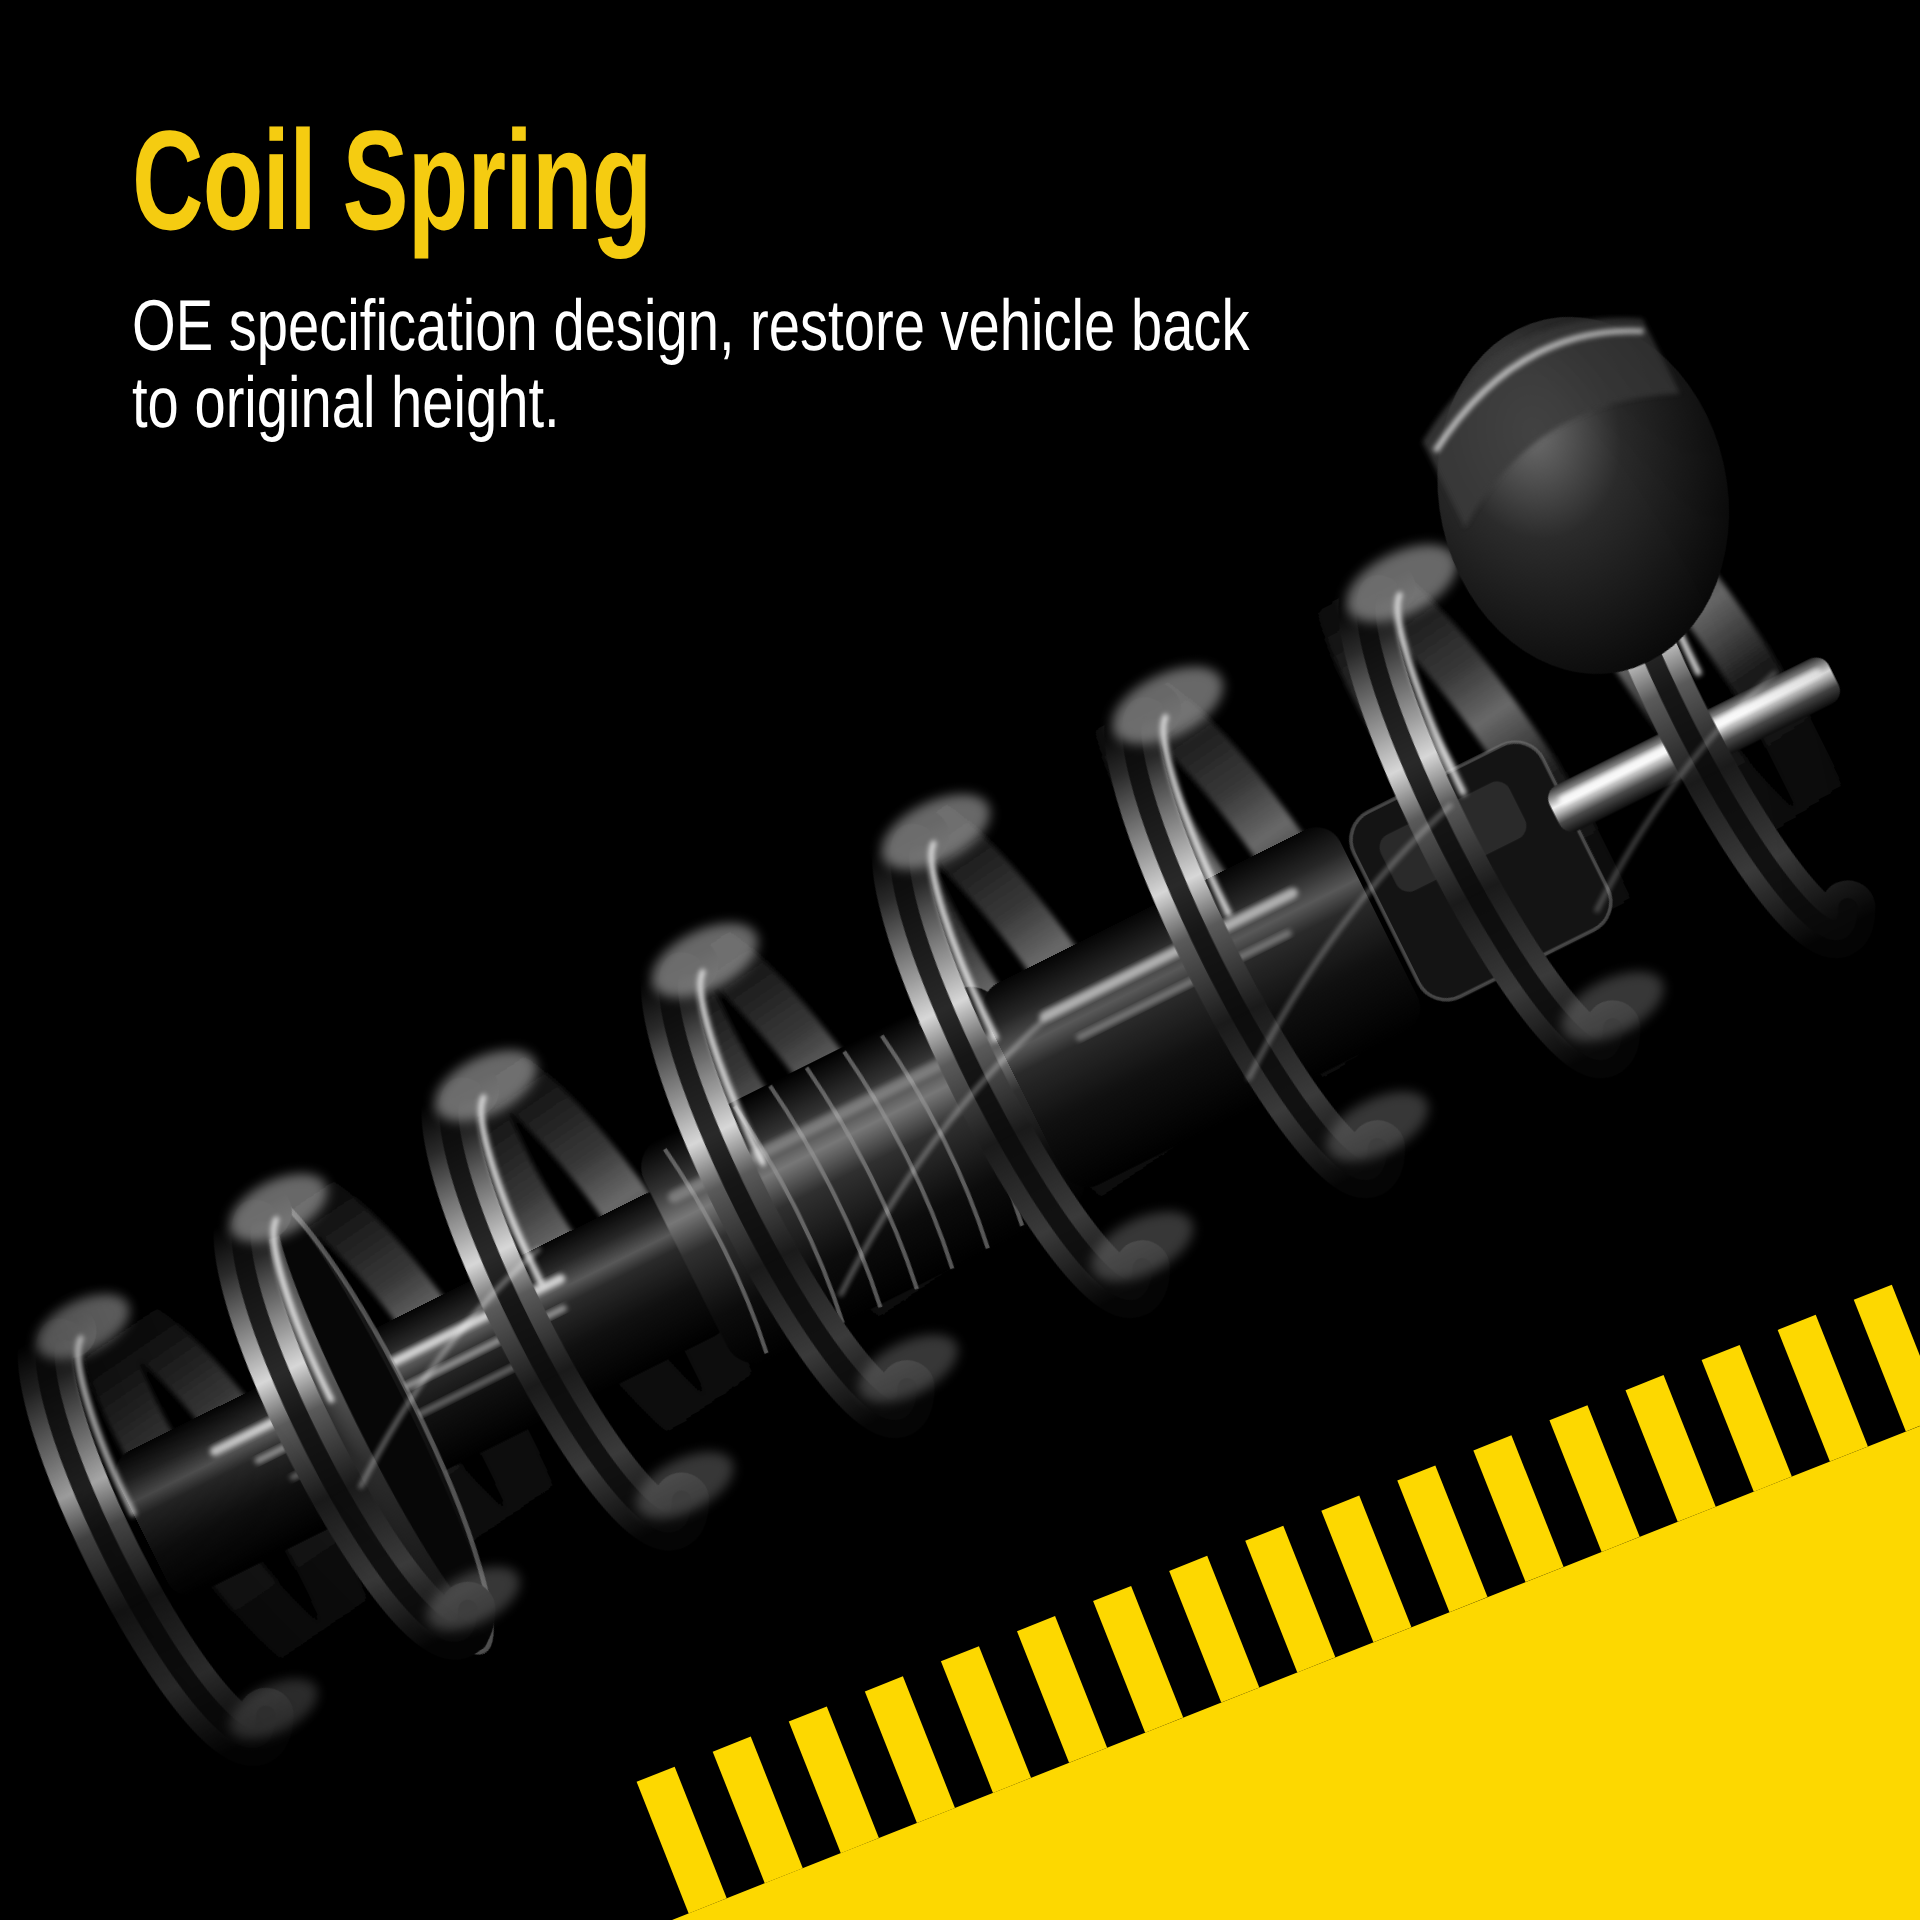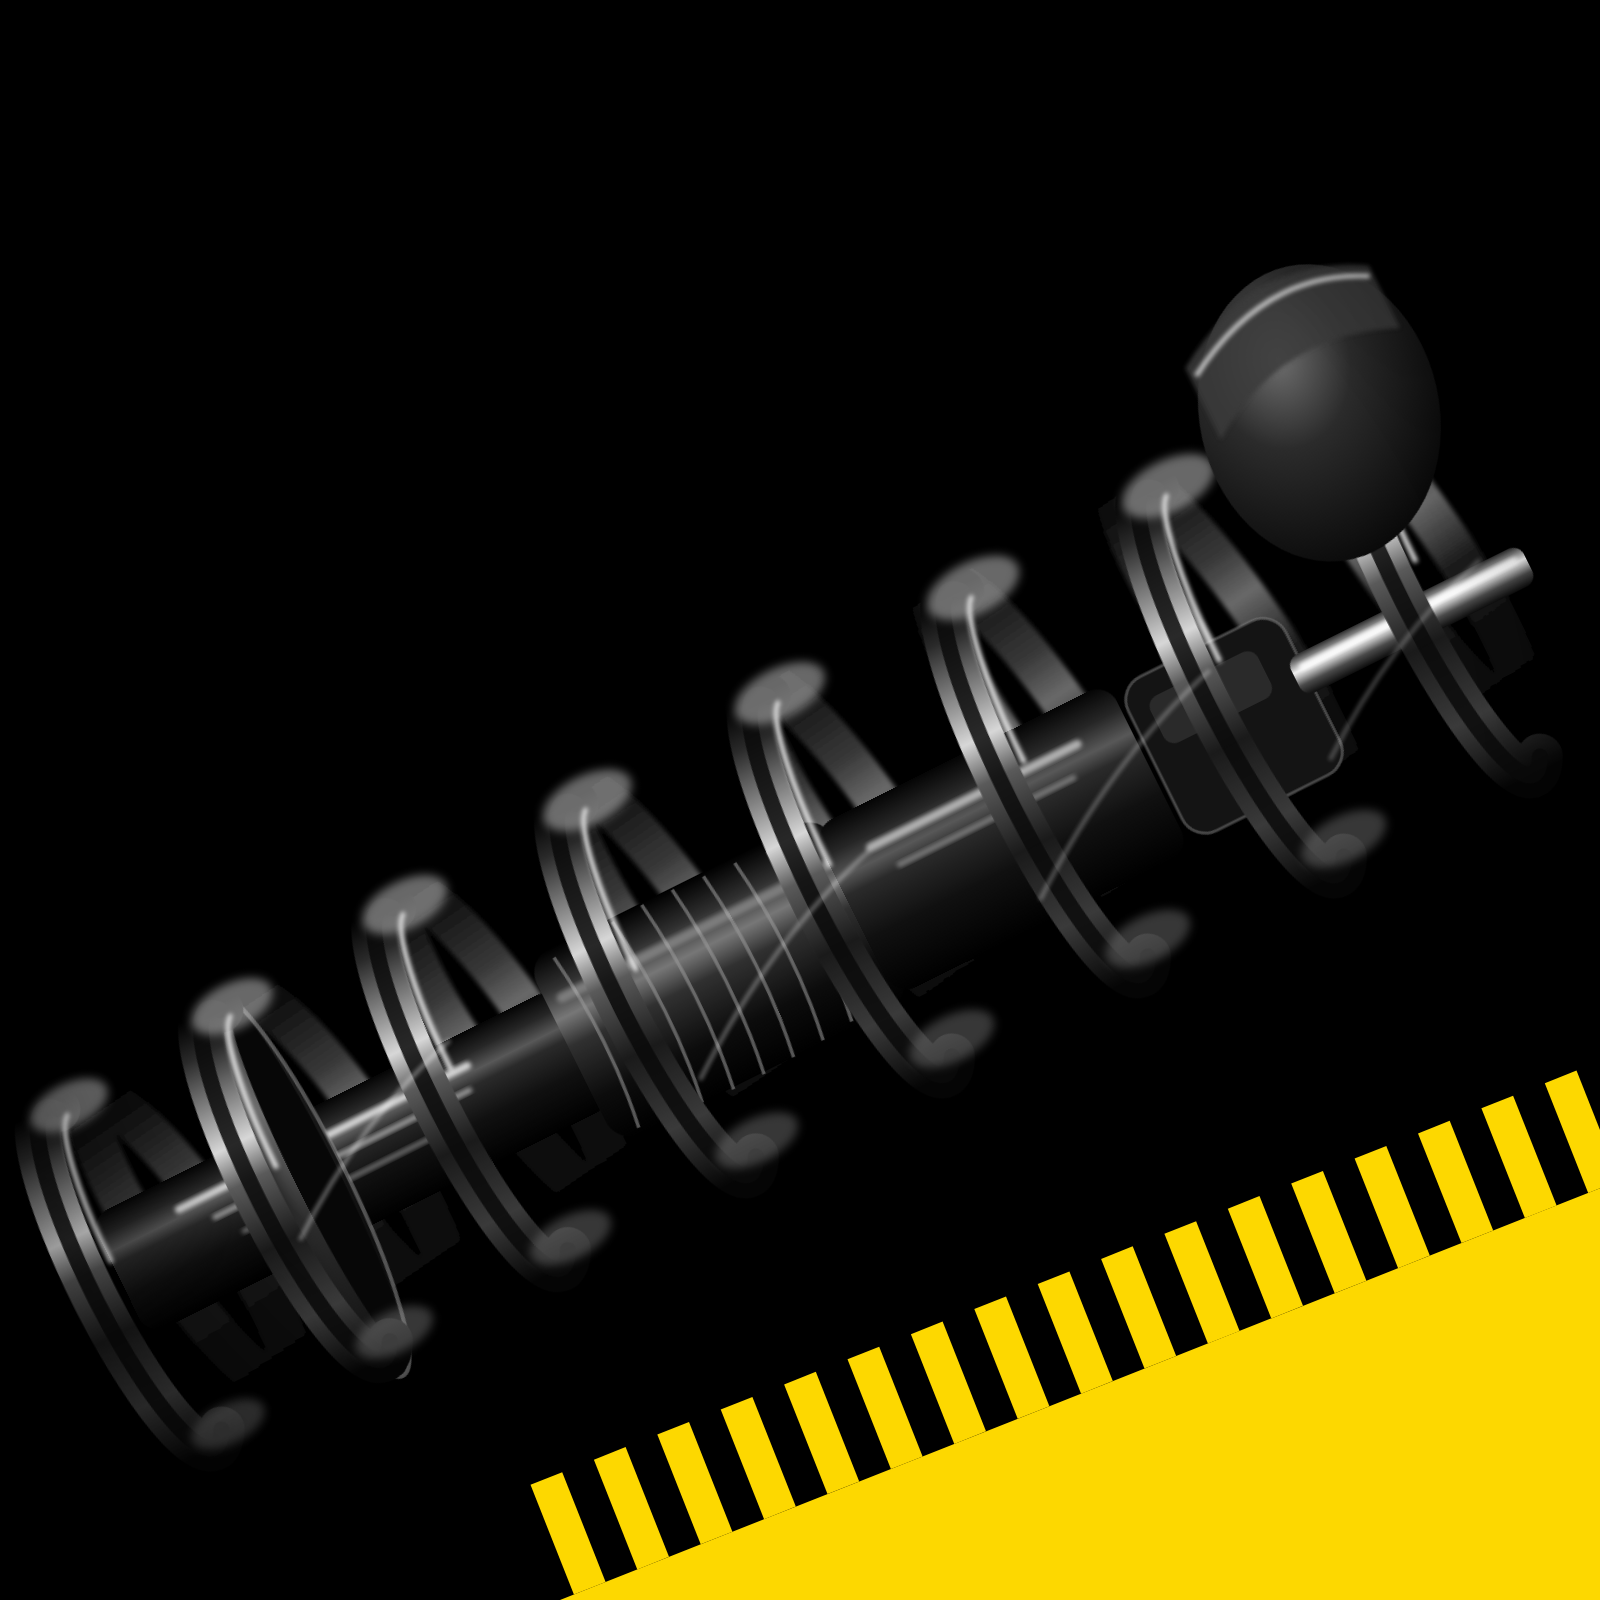--- a/index.html
+++ b/index.html
@@ -283,20 +283,27 @@
     <g opacity="0.8">
       <path d="M300 1240 q60 -120 150 -200" stroke="#ffffff" stroke-width="4" fill="none" opacity="0.5" filter="url(#blurSm)"></path>
       <path d="M700 1080 q70 -140 170 -230" stroke="#ffffff" stroke-width="4" fill="none" opacity="0.45" filter="url(#blurSm)"></path>
       <path d="M1040 900 q70 -140 170 -230" stroke="#ffffff" stroke-width="4" fill="none" opacity="0.4" filter="url(#blurSm)"></path>
       <path d="M1330 760 q60 -120 150 -200" stroke="#ffffff" stroke-width="4" fill="none" opacity="0.35" filter="url(#blurSm)"></path>
     </g>
 
     <rect x="0" y="0" width="1600" height="1600" fill="url(#vig)"></rect>
   </svg>
 
+  <div id="text-block">
+    <div id="headline">Coil Spring</div>
+    <div id="subhead">
+      <span class="l1">OE specification design, restore vehicle back</span>
+      <span class="l2">to original height.</span>
+    </div>
+  </div>
 
   <svg id="comb-band" viewBox="0 0 1600 1600">
     <g id="comb-group">
         <path d="M 560 1600 L 1954.6647288323773 1047.8131709729832 L 1600 1047.8131709729832 L 1600 1600 Z" fill="#FDD800"></path>
         <polygon points="573.9,1594.5 605.6,1581.9 562.2,1472.2 530.5,1484.8" fill="#FDD800"></polygon>
         <polygon points="637.3,1569.4 669.0,1556.8 625.6,1447.1 593.9,1459.7" fill="#FDD800"></polygon>
         <polygon points="700.7,1544.3 732.4,1531.7 689.0,1422.0 657.3,1434.6" fill="#FDD800"></polygon>
         <polygon points="764.1,1519.2 795.8,1506.6 752.4,1396.9 720.7,1409.5" fill="#FDD800"></polygon>
         <polygon points="827.5,1494.1 859.2,1481.5 815.8,1371.8 784.1,1384.4" fill="#FDD800"></polygon>
         <polygon points="890.9,1469.0 922.6,1456.4 879.2,1346.7 847.5,1359.3" fill="#FDD800"></polygon>

